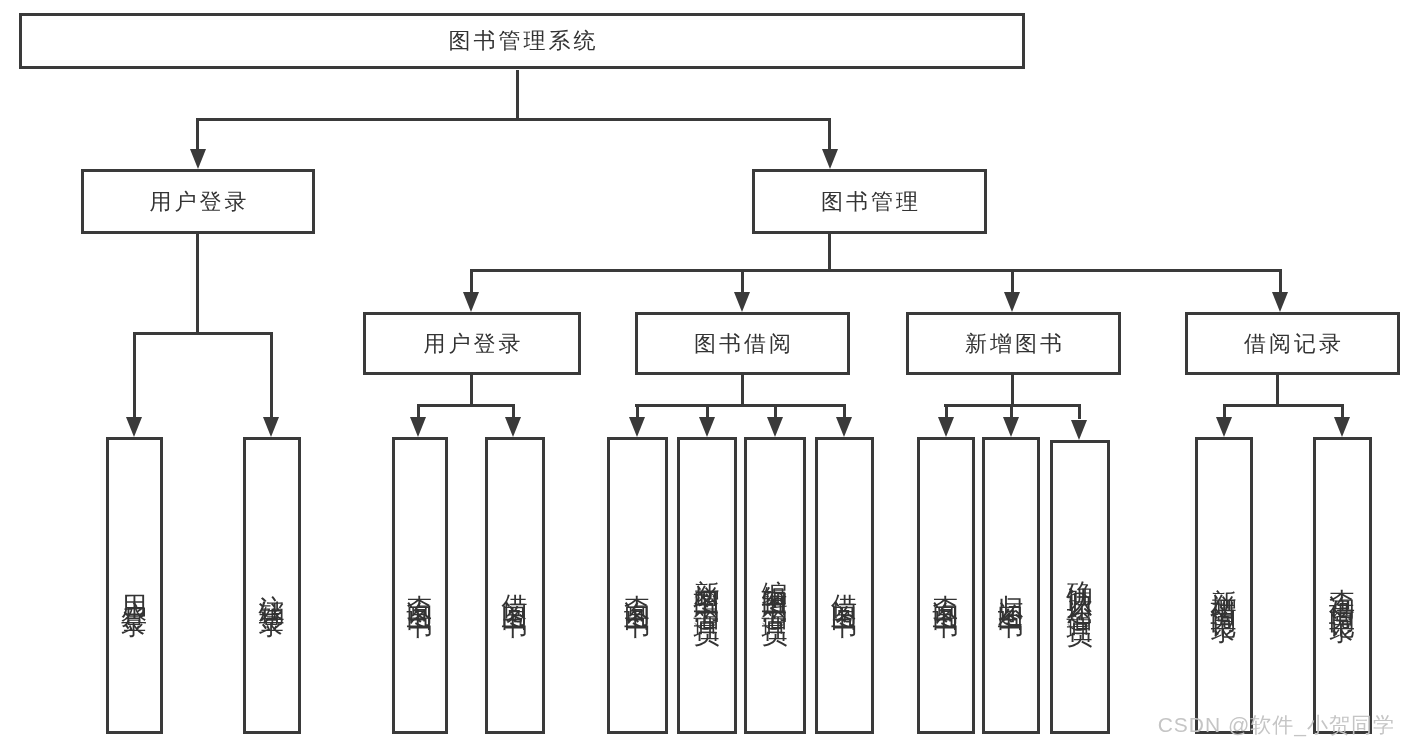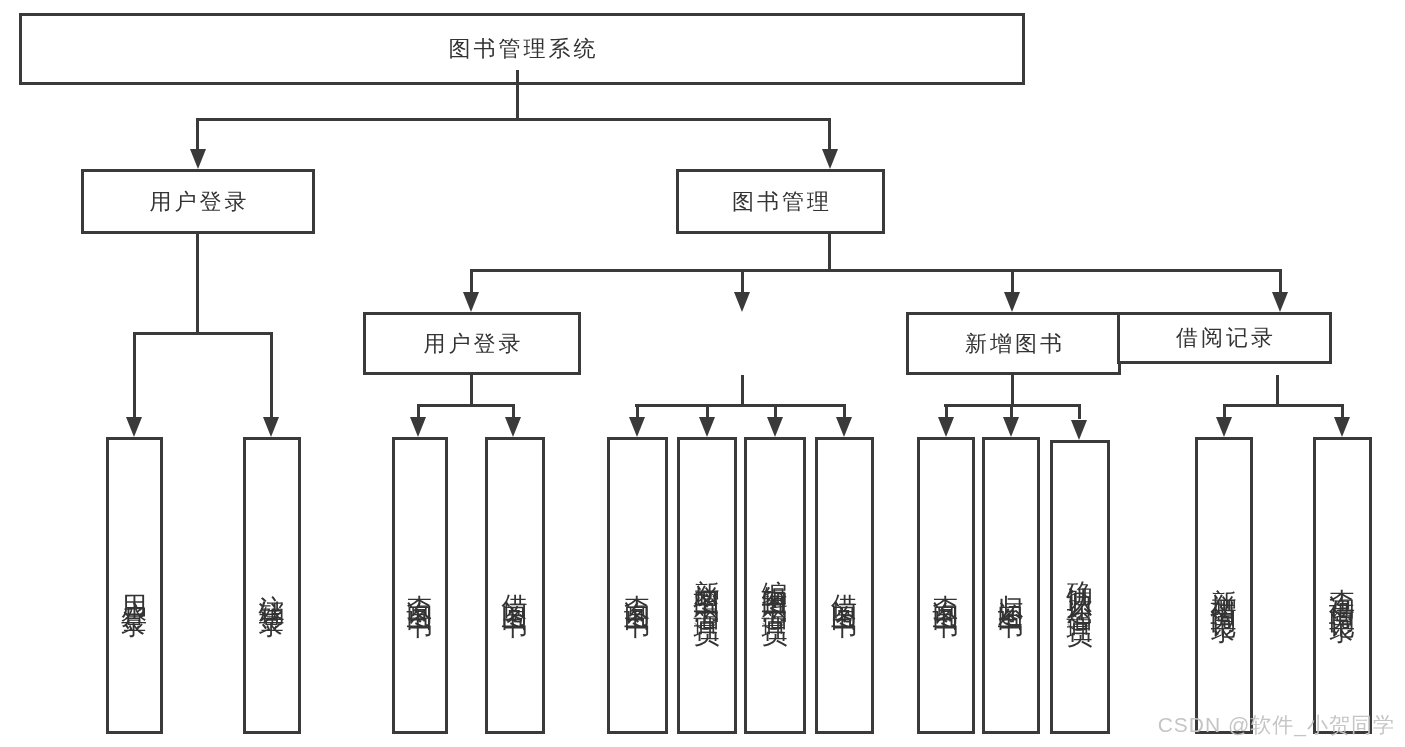--- a/index.html
+++ b/index.html
@@ -57,38 +57,41 @@
     letter-spacing:1px;
     white-space:nowrap;
     text-align:right;
   }
 </style>
 </head>
 <body>
 
 <div id="canvas">
 
-  <div class="hbox" style="left:19px;top:13px;width:1006px;height:72px">
+  <div class="hbox" style="left:19px;top:13px;width:1006px;height:56px">
     <span class="hlabel">图书管理系统</span>
   </div>
 
   <div class="hbox" style="left:81px;top:169px;width:234px;height:65px">
     <span class="hlabel">用户登录</span>
   </div>
-  <div class="hbox" style="left:676px;top:169px;width:209px;height:65px">
+  <div class="hbox" style="left:752px;top:169px;width:235px;height:65px">
     <span class="hlabel">图书管理</span>
   </div>
 
   <div class="hbox" style="left:363px;top:312px;width:218px;height:63px">
     <span class="hlabel">用户登录</span>
   </div>
+  <div class="hbox" style="left:635px;top:312px;width:215px;height:63px">
+    <span class="hlabel">图书借阅</span>
+  </div>
   <div class="hbox" style="left:906px;top:312px;width:215px;height:63px">
     <span class="hlabel">新增图书</span>
   </div>
-  <div class="hbox" style="left:1117px;top:312px;width:215px;height:52px">
+  <div class="hbox" style="left:1185px;top:312px;width:215px;height:63px">
     <span class="hlabel">借阅记录</span>
   </div>
 
   <div class="vbox" style="left:106px;top:437px;width:57px;height:297px">
     <span class="vtext">用户登录</span>
   </div>
   <div class="vbox" style="left:243px;top:437px;width:58px;height:297px">
     <span class="vtext">注销登录</span>
   </div>
 

